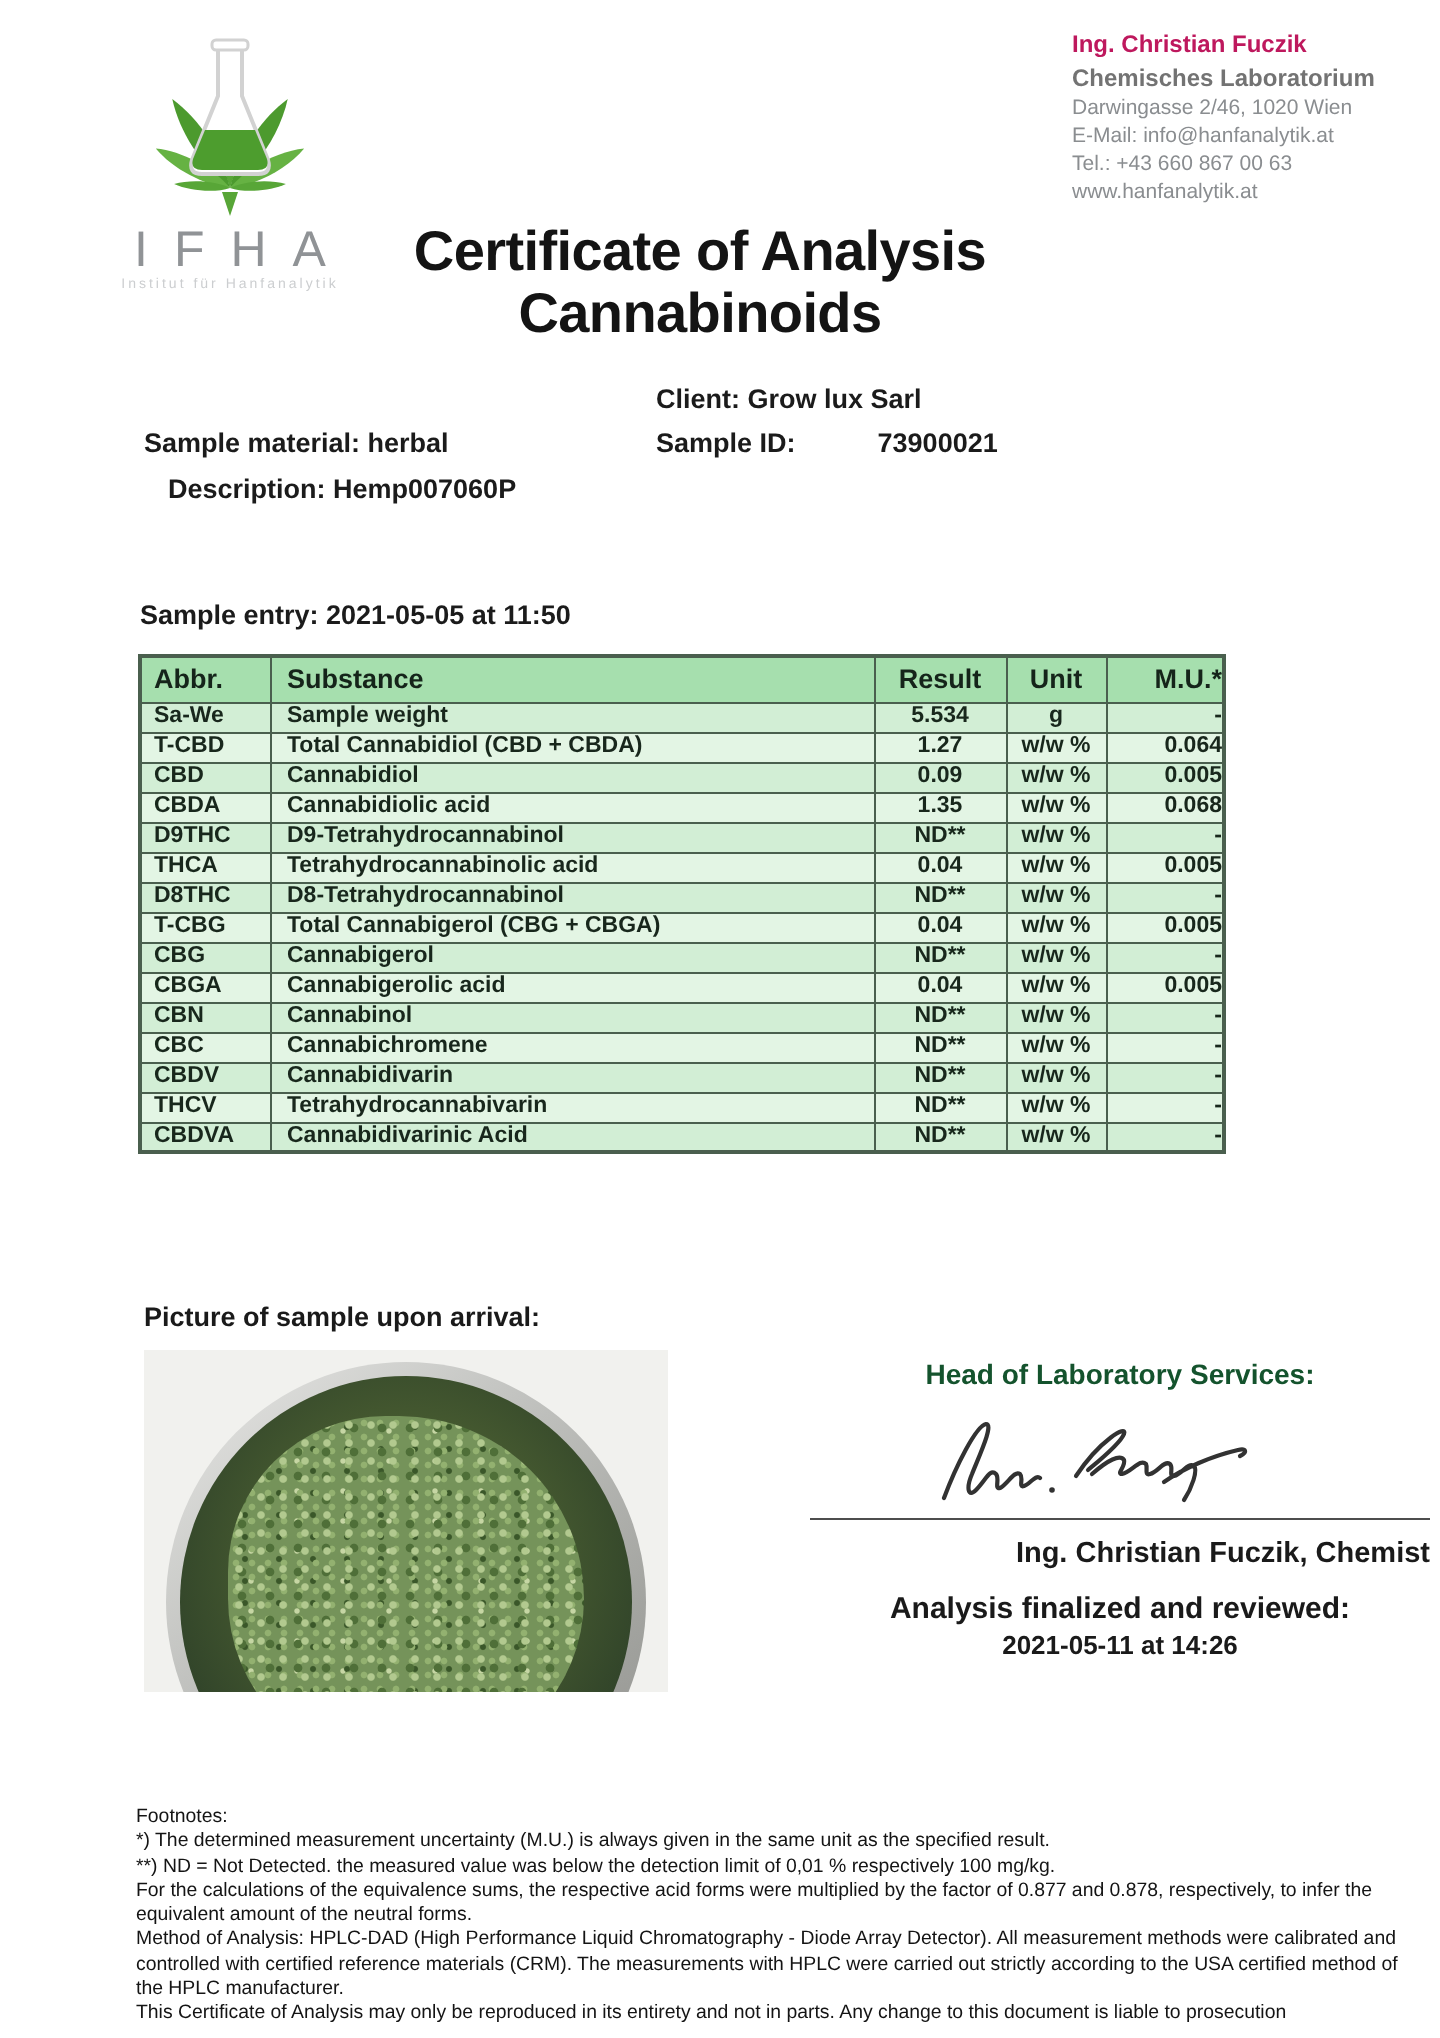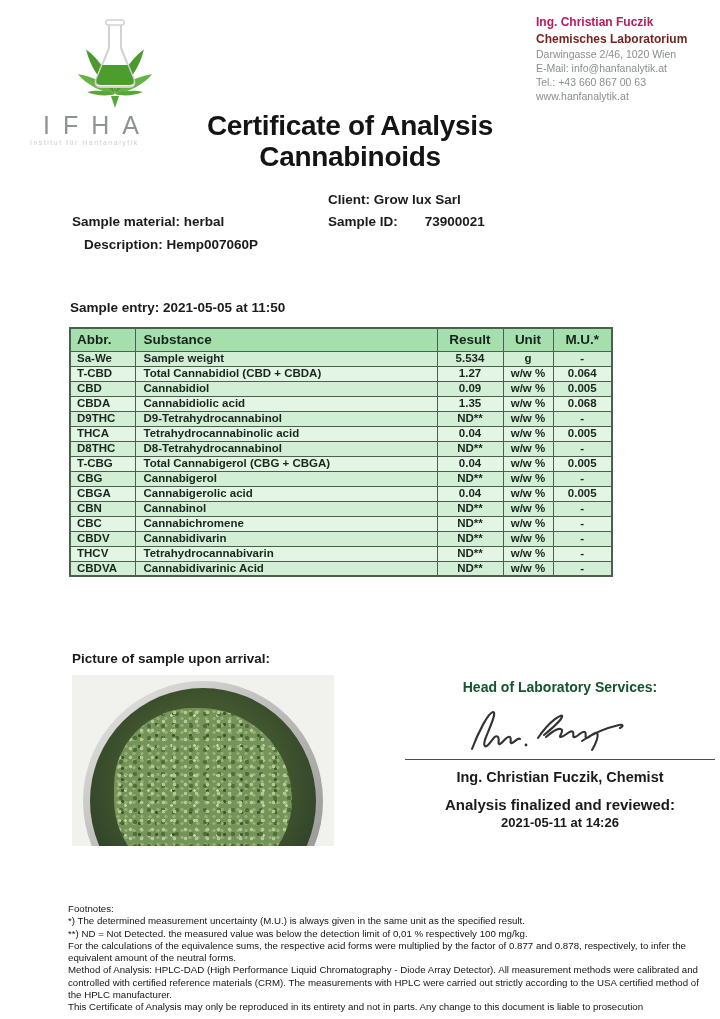--- a/index.html
+++ b/index.html
@@ -3,52 +3,52 @@
 <meta charset="utf-8">
 <style>
   * { margin:0; padding:0; box-sizing:border-box; }
   html,body { background:#ffffff; }
   .page {
     position:relative; width:720px; height:1019px; background:#fff;
     font-family:"Liberation Sans", sans-serif; color:#1a1a1a; overflow:hidden;
     margin:0 auto;
   }
   
-  .logo-block { position:absolute; left:30px; top:8px; width:170px; }
+  .logo-block { position:absolute; left:30px; top:8px; width:170px; text-align:center; }
   .logo-svg { display:block; margin:0 auto; }
   .brand { font-size:25px; letter-spacing:13px; color:#909396; padding-left:13px; line-height:26px; }
   .tagline { font-size:7px; letter-spacing:1.5px; color:#ccced0; margin-top:1px; }
   .contact-block { position:absolute; left:536px; top:14px; width:180px; }
   .contact-name { font-size:12px; font-weight:bold; color:#be185d; line-height:17px; }
-  .contact-dept { font-size:12px; font-weight:bold; color:#7f1d1d; line-height:16px; }
+  .contact-dept { font-size:12px; font-weight:bold; color:#737373; line-height:16px; }
   .contact-line { font-size:10.5px; color:#8a8d90; line-height:14px; }
   
   .title { position:absolute; left:0; top:110px; width:700px; text-align:center;
            font-size:28px; font-weight:bold; color:#141414; line-height:31px; letter-spacing:-0.3px; }
   
   .info { font-size:13.5px; font-weight:bold; color:#1b1b1b; position:absolute; white-space:nowrap; }
   .i-client { left:328px; top:192px; }
   .i-material { left:72px; top:214px; }
   .i-sampleid { left:328px; top:214px; }
-  .i-sampleid .val { margin-left:27px; }
+  .i-sampleid .val { margin-left:41px; }
   .i-desc { left:72px; top:237px;padding-left:12px; }
   .i-entry { left:70px; top:300px; }
   
   .results { position:absolute; left:69px; top:327px; border-collapse:collapse;
              border:2px solid var(--tborder); table-layout:fixed; }
   .results th, .results td { border:1px solid var(--tborder); line-height:1; white-space:nowrap; overflow:hidden; }
   .results th { height:23px; background:var(--thead); font-size:13.5px; font-weight:bold; color:#15241a; }
   .results td { height:15px; font-size:11.5px; font-weight:bold; color:#18271c; }
   .results tr:nth-child(odd) td { background:var(--trowA); }
   .results tr:nth-child(even) td { background:var(--trowB); }
   .c0 { width:65px;  text-align:left; padding-left:6px; }
   .c1 { width:302px; text-align:left; padding-left:8px; }
   .c2 { width:66px;  text-align:center; }
   .c3 { width:50px;  text-align:center; }
-  .c4 { width:59px;  text-align:center; }
+  .c4 { width:59px;  text-align:right; }
   
   .pic-label { position:absolute; left:72px; top:651px; font-size:13.5px; font-weight:bold; }
   .photo { position:absolute; left:72px; top:675px; width:262px; height:171px;
            background:#f1f1ee; overflow:hidden; }
   .bowl { position:absolute; left:11px; top:6px; width:240px; height:240px; border-radius:50%;
           background:linear-gradient(140deg,#e8e8e6 0%,#c4c5c2 35%,#a5a6a2 70%,#8e8f8b 100%); }
   .bowl-inner { position:absolute; left:7px; top:7px; right:7px; bottom:7px; border-radius:50%;
           background:radial-gradient(circle at 50% 42%, #55683a 0%, #465a30 40%, #32452a 70%, #26381f 100%); }
   .herb { position:absolute; left:24px; top:20px; right:24px; bottom:30px;
           border-radius:46% 54% 50% 50%;
@@ -58,21 +58,21 @@
             radial-gradient(circle,#4f6f38 1.9px,transparent 2.4px),
             radial-gradient(circle,#93b170 1.4px,transparent 1.9px),
             radial-gradient(circle,#3a5729 1.2px,transparent 1.8px),
             radial-gradient(circle,#c6d6a4 1.1px,transparent 1.6px);
           background-size:11px 9px,14px 12px,8px 7px,17px 11px,23px 15px; }
   
   .sig-block { position:absolute; left:405px; top:679px; width:310px; text-align:center; }
   .sig-head { font-size:14px; font-weight:bold; color:#14532d; }
   .sig-svg { display:block; margin:10px auto 0; }
   .sig-line { border-top:1.5px solid #4d4d4d; margin-top:2px; }
-  .sig-name { font-size:14.5px; font-weight:bold; margin-top:9px; }
+  .sig-name { font-size:14.5px; font-weight:bold; margin-top:9px;text-align:right; }
   .sig-final { font-size:15px; font-weight:bold; margin-top:11px; line-height:18px; }
   .sig-date { font-size:13px; font-weight:bold; line-height:18px; }
   
   .footnotes { position:absolute; left:68px; top:903px; width:642px;
                font-size:9.7px; line-height:12.3px; color:#141414; }
 </style>
 </head>
 <body>
 
 <div class="page">

